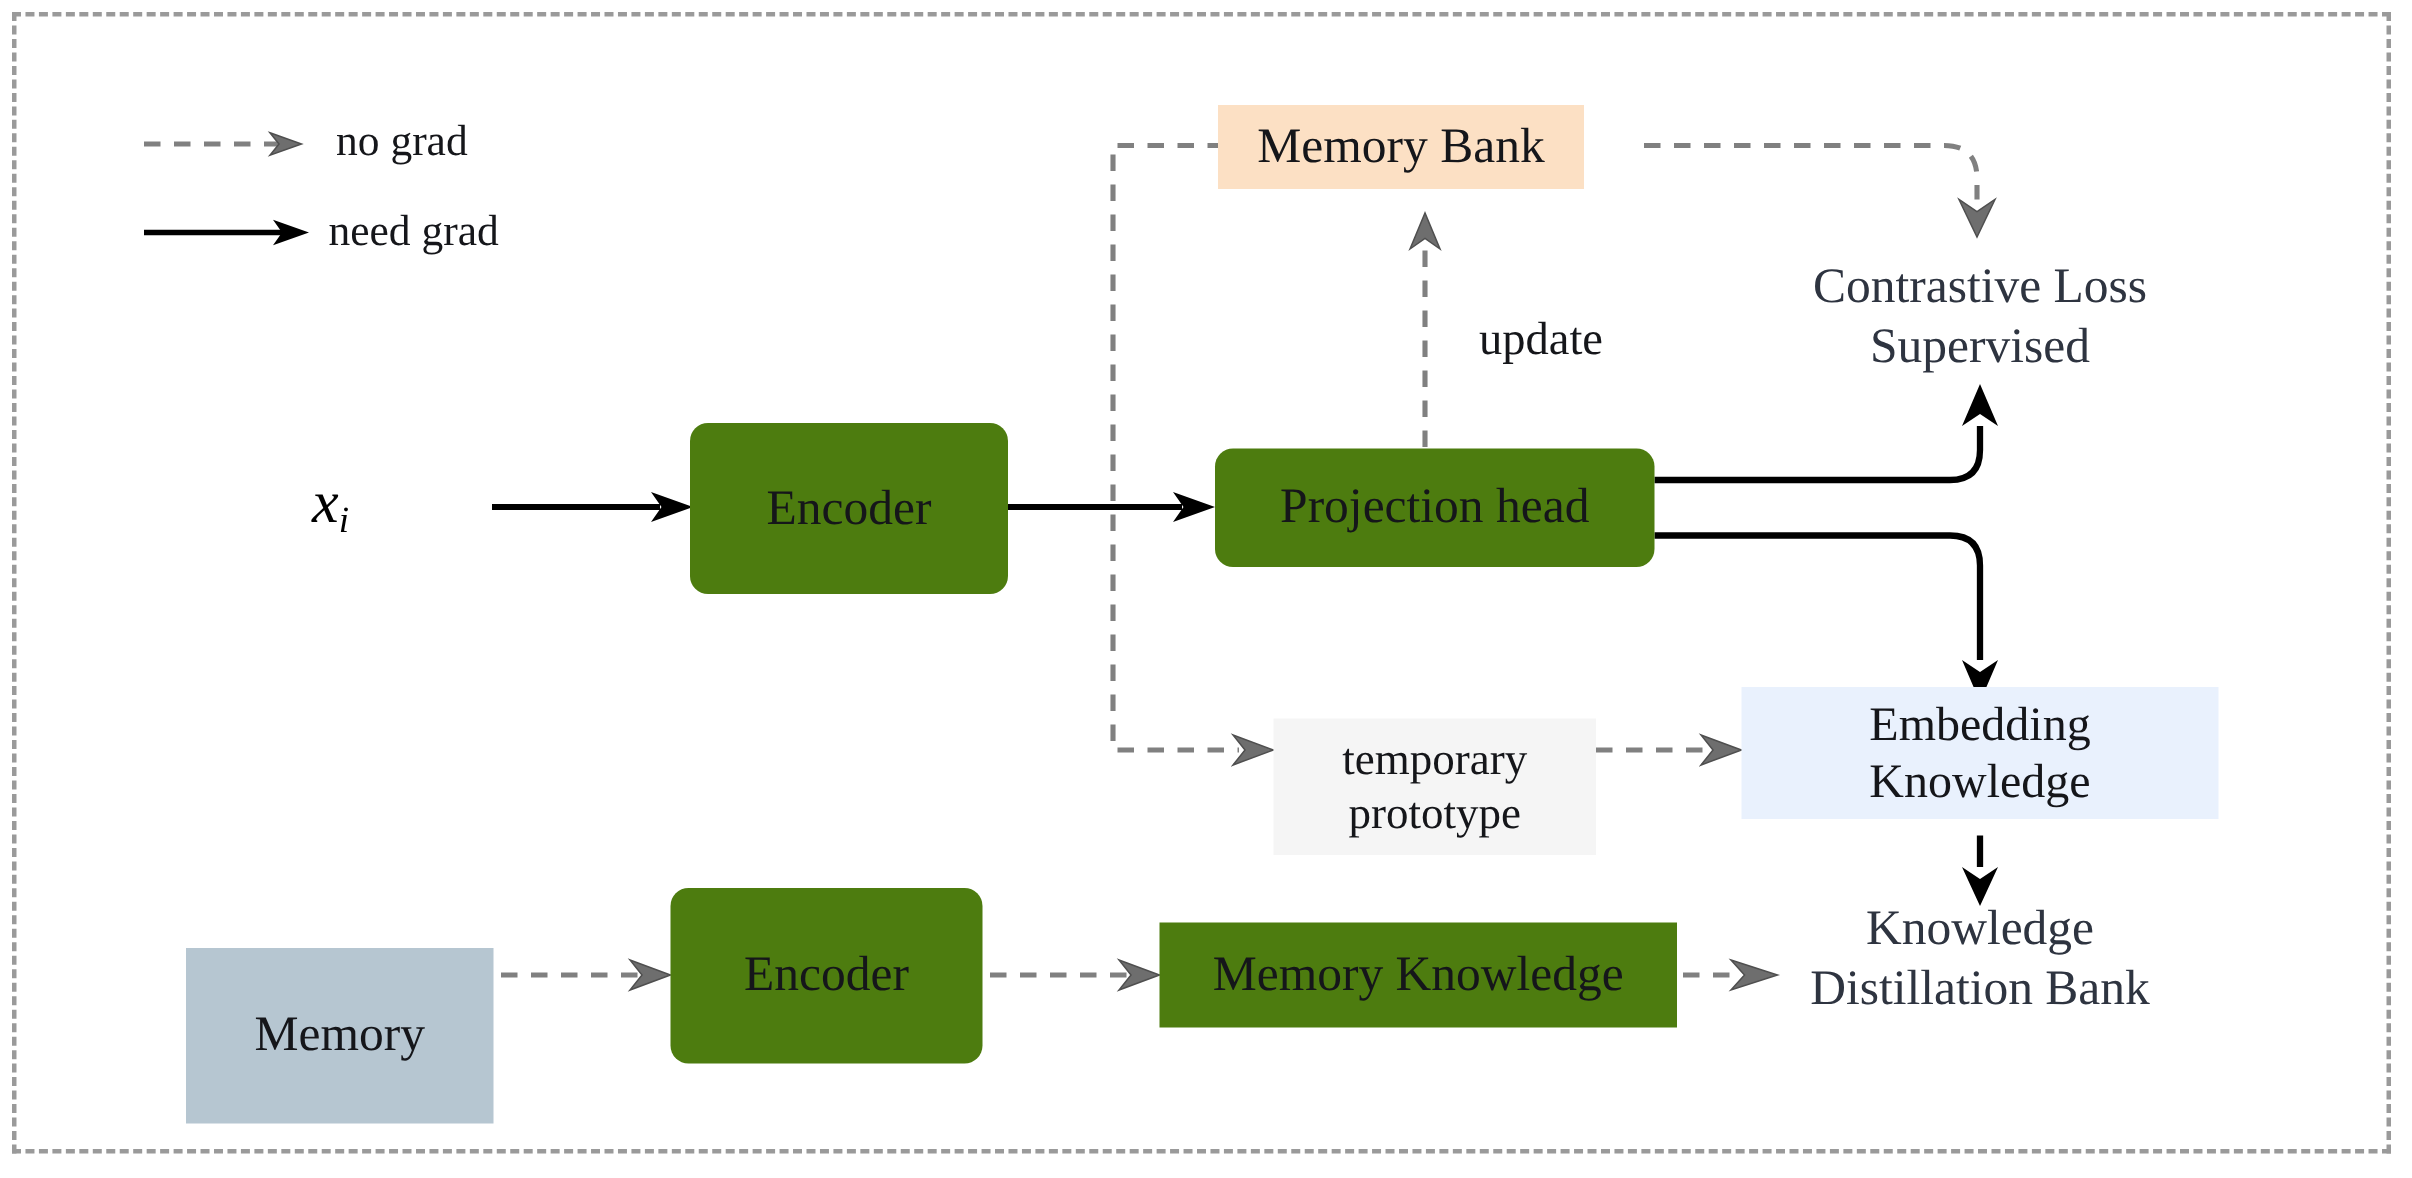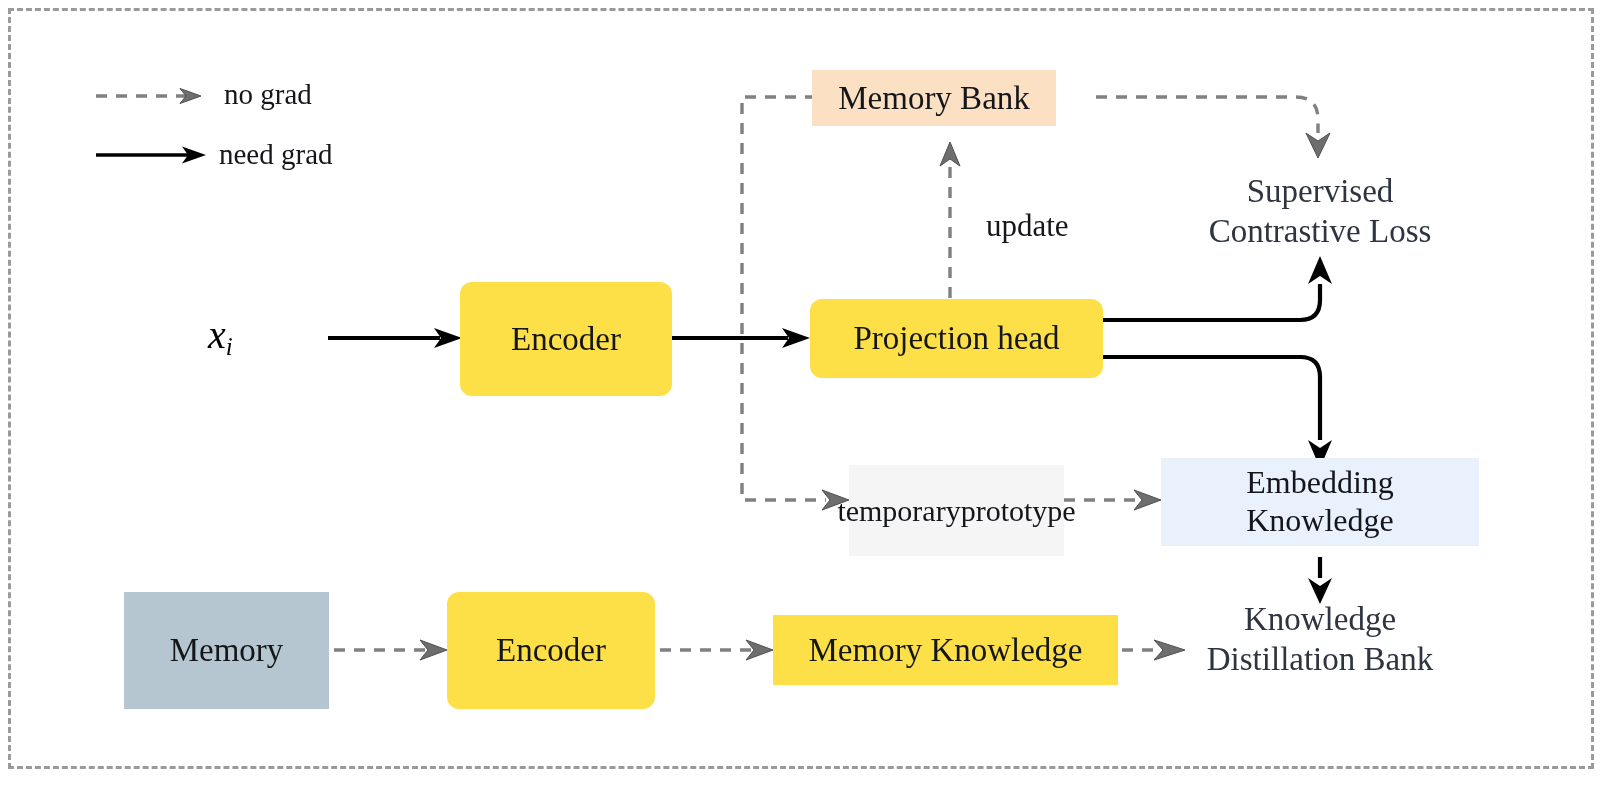--- a/index.html
+++ b/index.html
@@ -35,24 +35,24 @@
     position: absolute;
     display: flex;
     align-items: center;
     justify-content: center;
     text-align: center;
     color: #15161a;
     line-height: 1.18;
     box-sizing: border-box;
   }
   .node.rounded { border-radius: 12px; }
-  .blue   { background: #fde047; }
+  .blue   { background: #4d7c0f; }
   .blue-l { background: #e9f1fd; }
   .peach  { background: #fce0c4; }
-  .gray   { background: #b6c6d1; }
+  .gray   { background: #b6c6d1; margin-top: 40px; }
   .plain  { background: #f5f5f5; }
 
   .label {
     position: absolute;
     color: #2b2f36;
     text-align: center;
     line-height: 1.2;
   }
   .legend-text {
     position: absolute;
@@ -165,33 +165,33 @@
 
   <div class="math-x" style="left:208px; top:311px; font-size:40px;"><span>x</span><sub>i</sub></div>
 
   <div class="node peach" style="left:812px; top:70px; width:244px; height:56px; font-size:33px;">
     <span>Memory Bank</span>
   </div>
 
   <div class="label" style="left:986px; top:207px; font-size:31px; color:#15161a;">update</div>
 
   <div class="label loss-text" style="left:1152px; top:172px; width:336px; font-size:33px;">
+    <div>Contrastive Loss</div>
     <div>Supervised</div>
-    <div>Contrastive Loss</div>
   </div>
 
   <div class="node blue rounded" style="left:460px; top:282px; width:212px; height:114px; font-size:33px;">
     <span>Encoder</span>
   </div>
 
   <div class="node blue rounded" style="left:810px; top:299px; width:293px; height:79px; font-size:33px;">
     <span>Projection head</span>
   </div>
 
-  <div class="node plain" style="left:849px; top:465px; width:215px; height:91px; font-size:30px; flex-direction:row;">
+  <div class="node plain" style="left:849px; top:479px; width:215px; height:91px; font-size:30px; flex-direction:column;">
     <span>temporary</span>
     <span>prototype</span>
   </div>
 
   <div class="node blue-l" style="left:1161px; top:458px; width:318px; height:88px; font-size:32px; flex-direction:column;">
     <span>Embedding</span>
     <span>Knowledge</span>
   </div>
 
   <div class="node gray" style="left:124px; top:592px; width:205px; height:117px; font-size:33px;">

